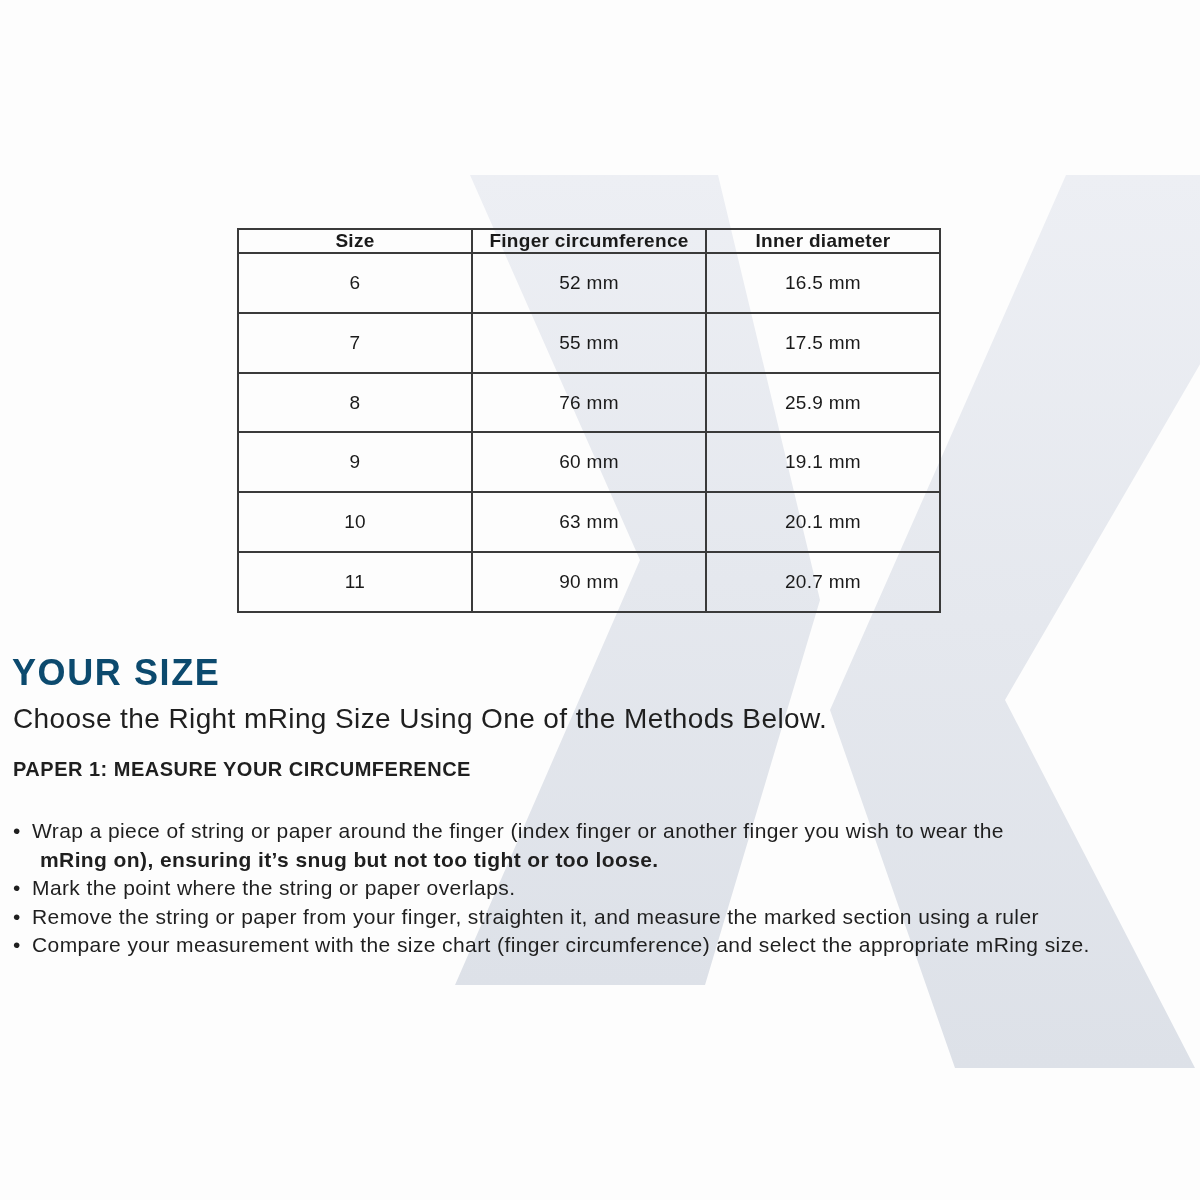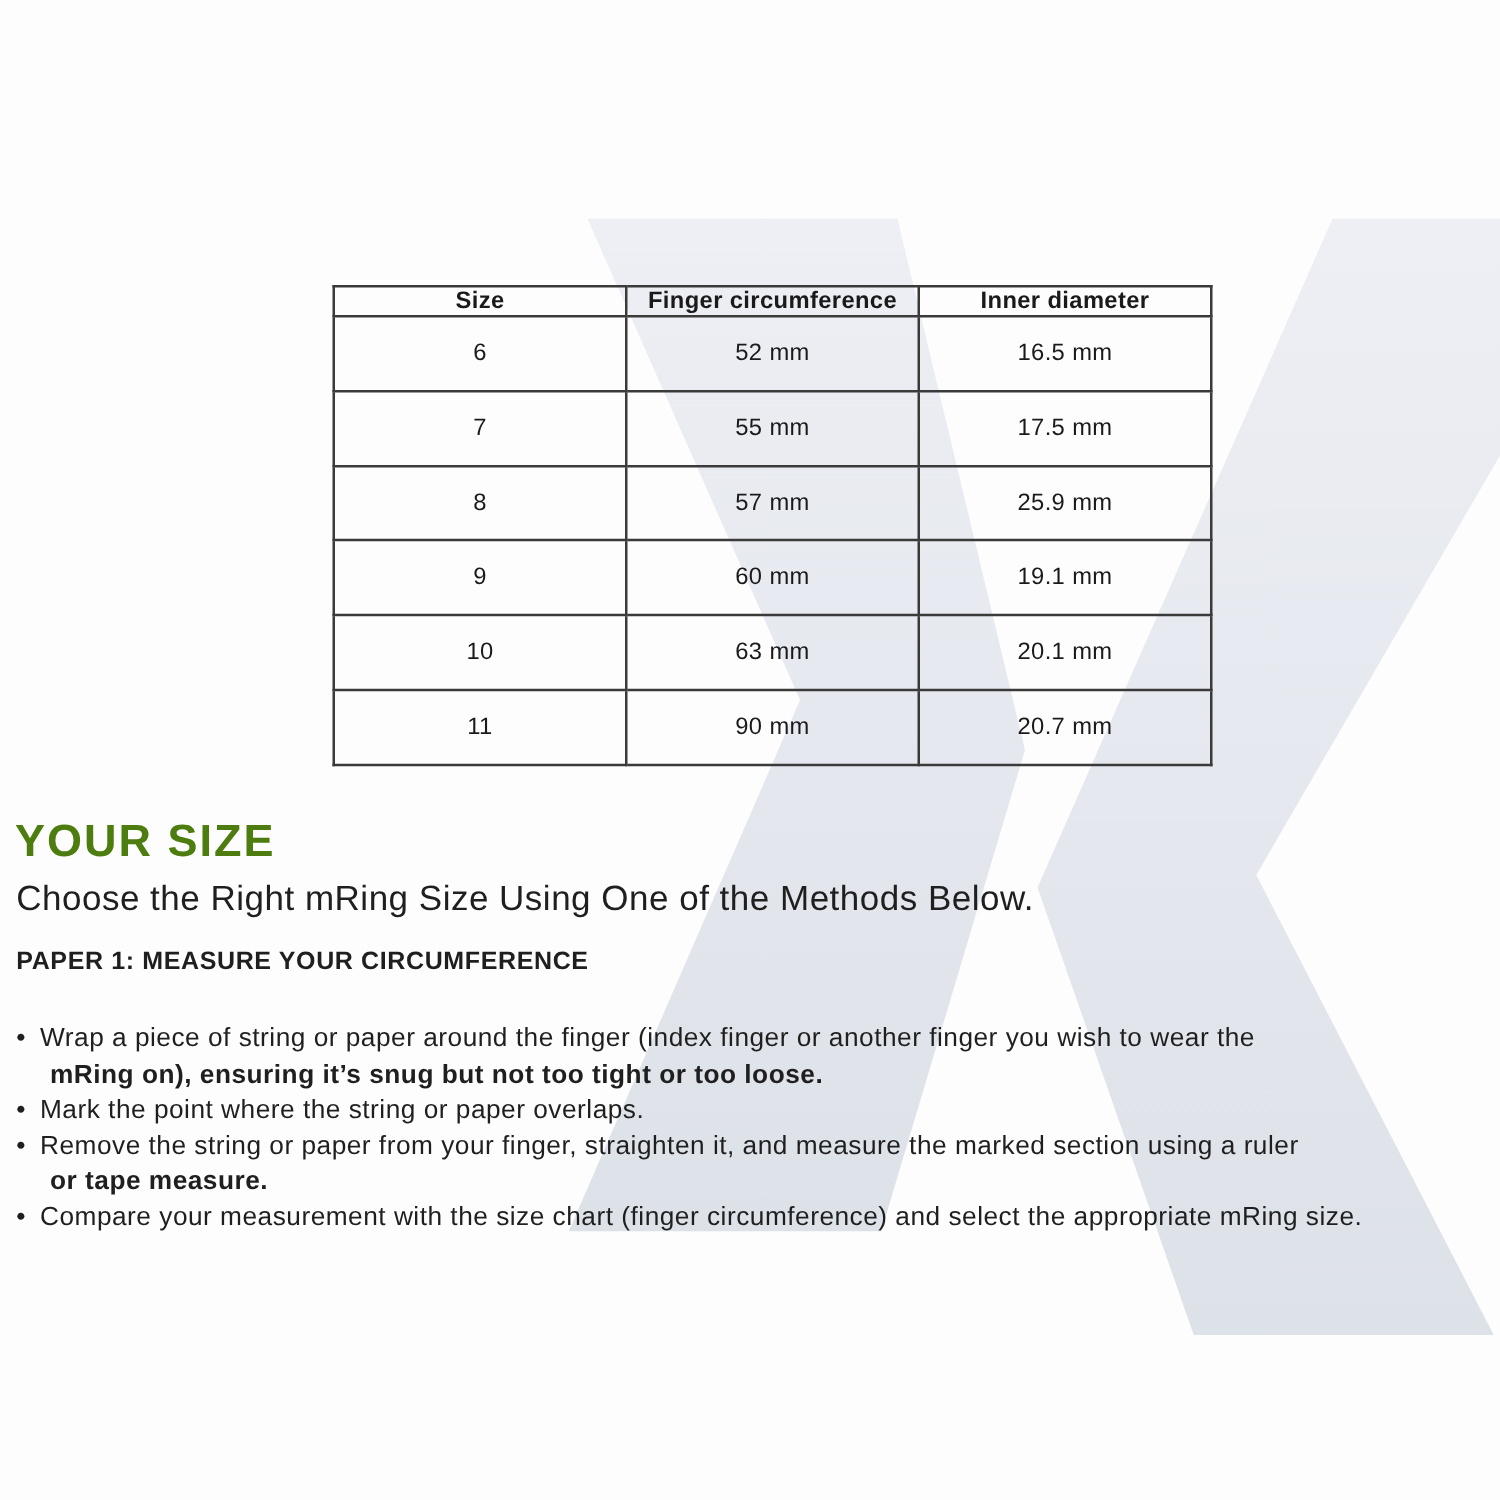--- a/index.html
+++ b/index.html
@@ -25,21 +25,20 @@
   
   #size-table {
     position: absolute;
     left: 237px;
     top: 228px;
     width: 704px;
     height: 385px;
     border-collapse: collapse;
     table-layout: fixed;
     z-index: 1;
-    margin-left: 29px;
   }
   #size-table th, #size-table td {
     border: 2px solid #3a3a3a;
     text-align: center;
     vertical-align: middle;
     background: transparent;
     font-size: 19px;
     letter-spacing: 0.3px;
     color: #1a1a1a;
     padding: 0;
@@ -55,21 +54,21 @@
     position: absolute;
     z-index: 1;
     white-space: nowrap;
   }
   #your-size-title {
     left: 12px;
     top: 652px;
     font-size: 36px;
     font-weight: bold;
     letter-spacing: 1.6px;
-    color: #4d7c0f;
+    color: #0c4a6e;
   }
   #your-size-subtitle {
     left: 13px;
     top: 703px;
     font-size: 28px;
     font-weight: 500;
     letter-spacing: 0.4px;
   }
   #option1-heading {
     left: 13px;
@@ -129,21 +128,21 @@
       <td>52 mm</td>
       <td>16.5 mm</td>
     </tr>
     <tr>
       <td>7</td>
       <td>55 mm</td>
       <td>17.5 mm</td>
     </tr>
     <tr>
       <td>8</td>
-      <td>57 mm</td>
+      <td>76 mm</td>
       <td>25.9 mm</td>
     </tr>
     <tr>
       <td>9</td>
       <td>60 mm</td>
       <td>19.1 mm</td>
     </tr>
     <tr>
       <td>10</td>
       <td>63 mm</td>
@@ -174,20 +173,17 @@
     <span>mRing on), ensuring it’s snug but not too tight or too loose.</span>
   </div>
   <div class="instr-line">
     <span class="dot">•</span>
     <span>Mark the point where the string or paper overlaps.</span>
   </div>
   <div class="instr-line">
     <span class="dot">•</span>
     <span>Remove the string or paper from your finger, straighten it, and measure the marked section using a ruler</span>
   </div>
-  <div class="instr-line cont">
-    <span>or tape measure.</span>
-  </div>
   <div class="instr-line">
     <span class="dot">•</span>
     <span>Compare your measurement with the size chart (finger circumference) and select the appropriate mRing size.</span>
   </div>
 </div>
 
 </body></html>

